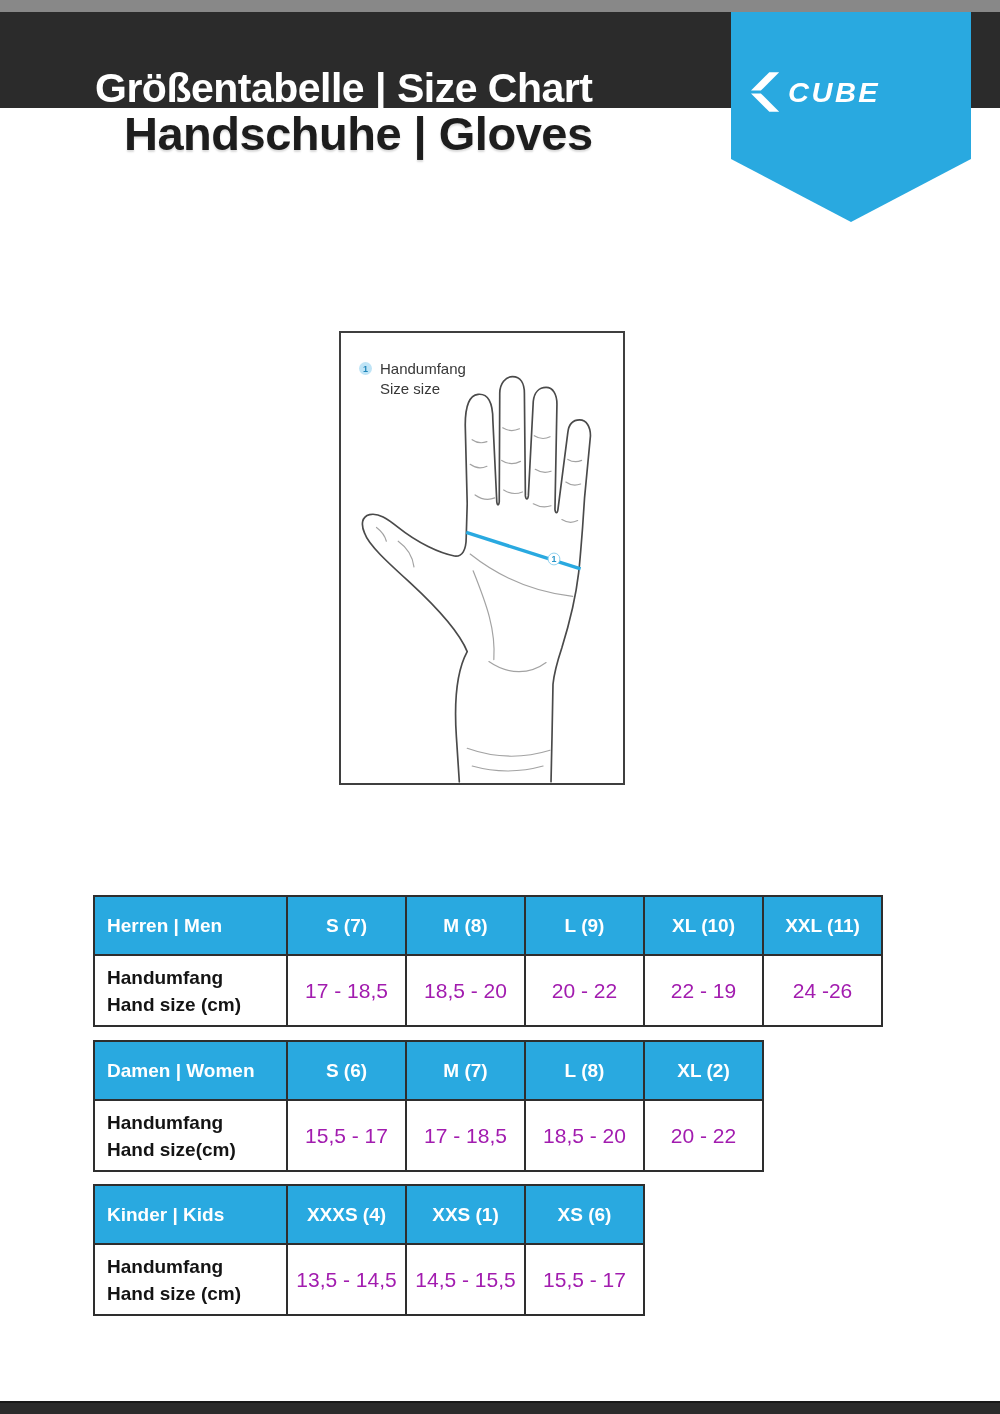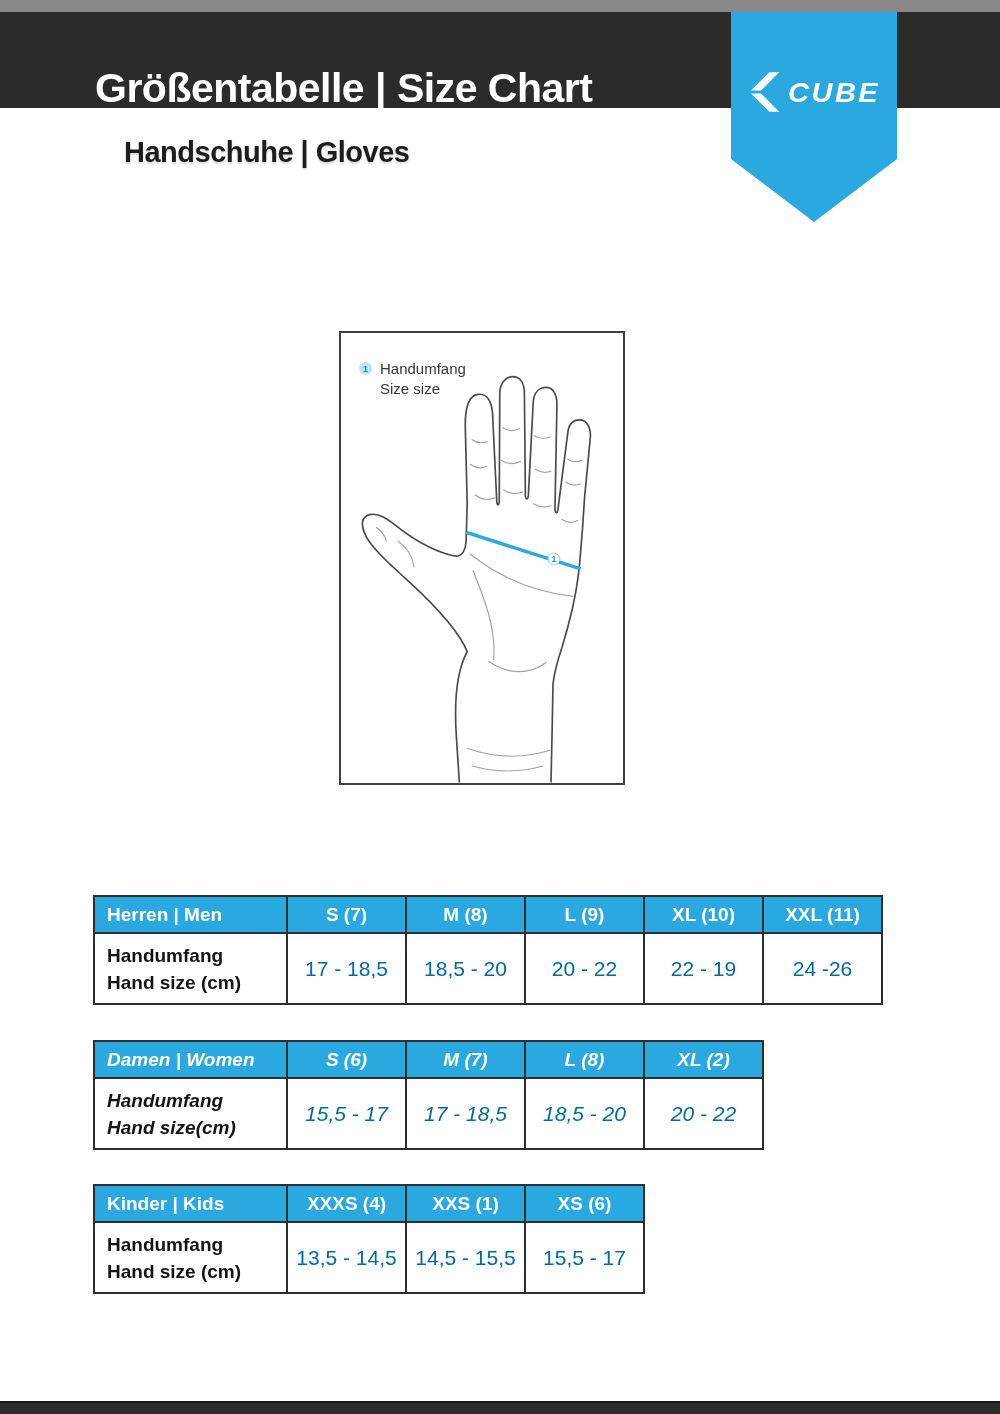--- a/index.html
+++ b/index.html
@@ -8,26 +8,26 @@
     background:#ffffff; overflow:hidden;
     font-family:"Liberation Sans", sans-serif;
   }
   
   .topbar { position:absolute; left:0; top:0; width:1000px; height:96px; background:#2b2b2b; }
   .title1 {
     position:absolute; left:95px; top:53px; font-size:41px; font-weight:700;
     color:#ffffff; letter-spacing:-0.5px; white-space:nowrap;
   }
   .title2 {
-    position:absolute; left:124px; top:124px; font-size:29px; font-weight:700;
+    position:absolute; left:124px; top:94px; font-size:47px; font-weight:700;
     color:#1d1d1d; letter-spacing:-0.5px; white-space:nowrap;
     text-shadow:0 2px 2px rgba(0,0,0,0.15);
   }
   .ribbon {
-    position:absolute; left:731px; top:0; width:166px; height:210px;
+    position:absolute; left:731px; top:0; width:240px; height:210px;
     background:#29a9e0;
     clip-path:polygon(0 0, 100% 0, 100% 70%, 50% 100%, 0 70%);
   }
   .logo { position:absolute; left:20px; top:60px; display:flex; align-items:center; gap:6px; }
   .logo-icon { display:block; }
   .logo-text {
     color:#ffffff; font-size:29px; font-weight:700; font-style:italic;
     letter-spacing:2.5px; transform:scaleY(0.95);
   }
   
@@ -45,33 +45,33 @@
   .hand-label-text { font-size:15px; color:#383838; line-height:20px; }
   
   .size-table {
     position:absolute; left:93px; border-collapse:collapse; table-layout:fixed;
     background:#fff;
   }
   .size-table col.c-label { width:193px; }
   .size-table col.c-size  { width:119px; }
   .size-table th {
     background:#29a9e0; color:#ffffff; font-size:19px; font-weight:700;
-    height:35px; padding:0; text-align:center; border:2px solid #2e2e2e;
+    height:35px; padding:11px; text-align:center; border:2px solid #2e2e2e;
   }
   .size-table td {
-    height:69px; padding:0; font-size:21px; font-weight:400; color:#0369a1;
+    height:69px; padding:0; font-size:21px; font-weight:400; color:#a21caf;
     text-align:center; border:2px solid #2e2e2e; background:#fff;
   }
   .size-table th.lbl { text-align:left; padding-left:12px; }
   .size-table td.lbl {
     text-align:left; padding-left:12px; font-size:19px; font-weight:700;
     color:#141414; line-height:27px;
   }
   #table-men   { top:883px; }
-  #table-women { top:1028px;font-style:italic; }
+  #table-women { top:1028px; }
   #table-kids  { top:1172px; }
   
   .footerbar {
     position:absolute; left:0; bottom:0; width:1000px; height:25px;
     background:#2b2b2b; border-top:2px solid #191919; box-sizing:border-box;
   }
 </style>
 </head>
 <body>
 

